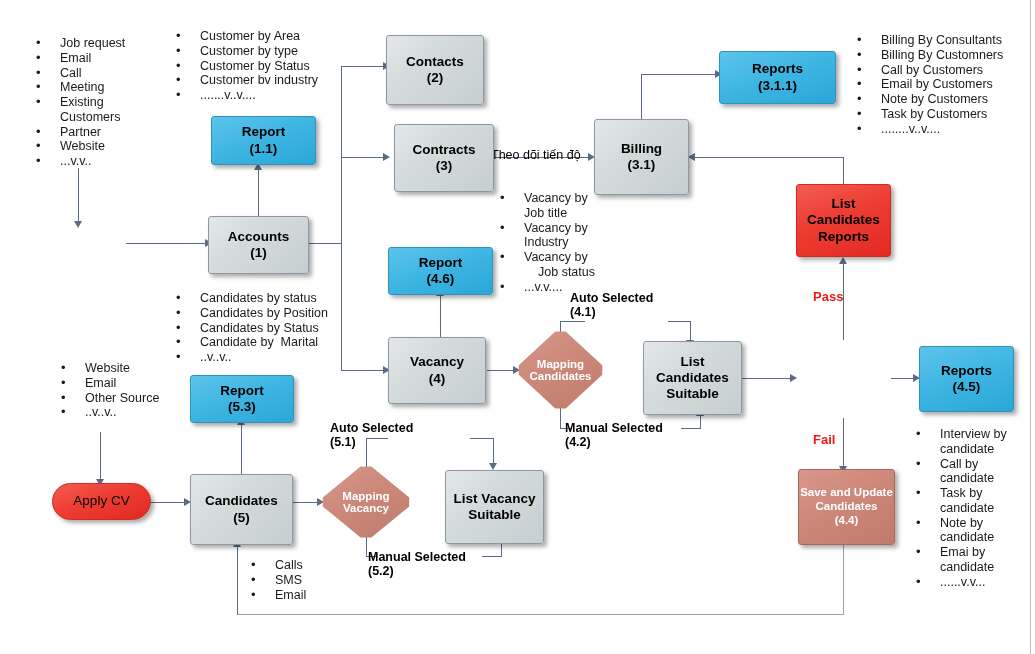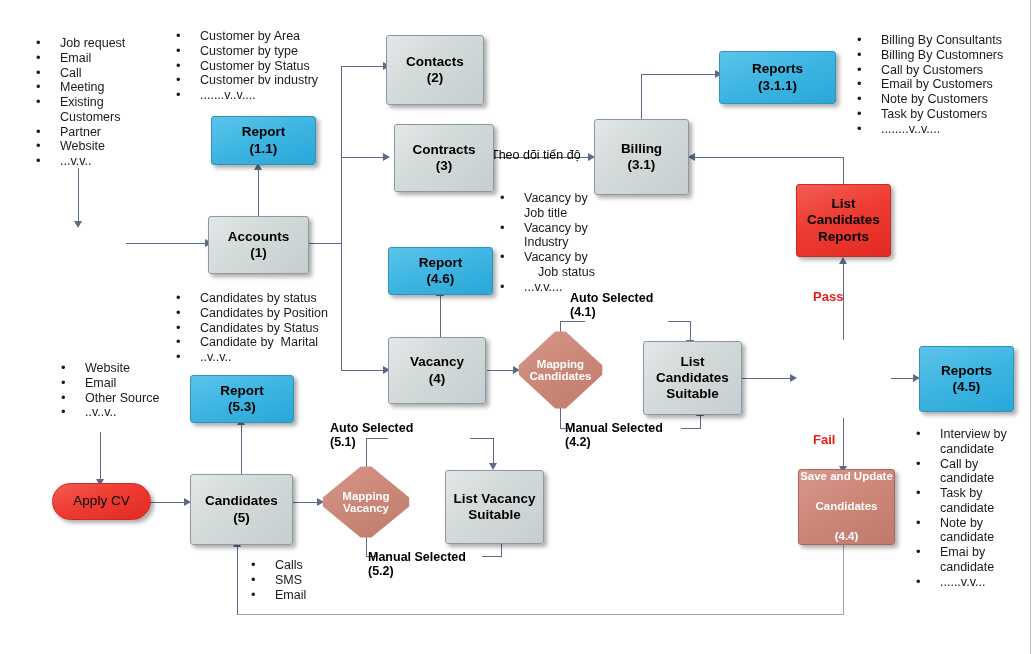--- a/index.html
+++ b/index.html
@@ -17,21 +17,21 @@
 
   .rect{border:1px solid #8d97a5;border-radius:3px;
         box-shadow:3px 3px 4px rgba(0,0,0,.33);}
 
   .grey{background:linear-gradient(135deg,#e3e7e8 0%,#d3dada 42%,#c6cfd0 100%);}
   .blue{background:linear-gradient(160deg,#5cc4ea 0%,#3fb6e3 45%,#29a7d8 100%);
         border:1px solid #2f93bb;}
   .red {background:linear-gradient(160deg,#f35c52 0%,#ee3c32 45%,#e22a22 100%);
         border:1px solid #cf2a22;}
   .salmon{background:linear-gradient(150deg,#d9968a 0%,#cc8779 48%,#c07a6c 100%);
-        border:1px solid #a7695c;color:#ffffff;justify-content:space-between;}
+        border:1px solid #a7695c;color:#ffffff;}
 
   
   .pill{border-radius:26px;font-weight:normal;}
 
   
   .diamond{position:absolute;display:flex;align-items:center;justify-content:center;text-align:center;
            font-weight:bold;color:#fff;
            background:linear-gradient(150deg,#d8978b 0%,#cb8879 48%,#bf7a6b 100%);
            clip-path:polygon(50% 2%,56% 2%,98% 44%,98% 56%,56% 98%,44% 98%,2% 56%,2% 44%,44% 2%);
            filter:drop-shadow(3px 3px 3px rgba(0,0,0,.32));}

